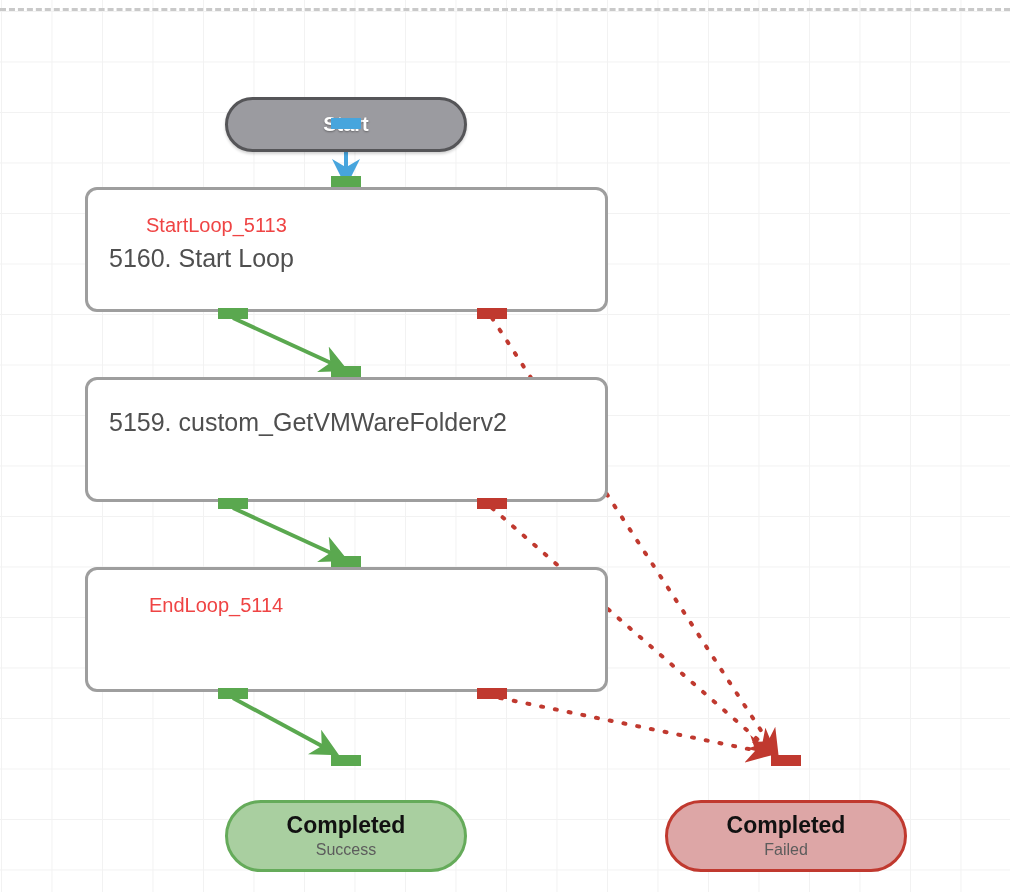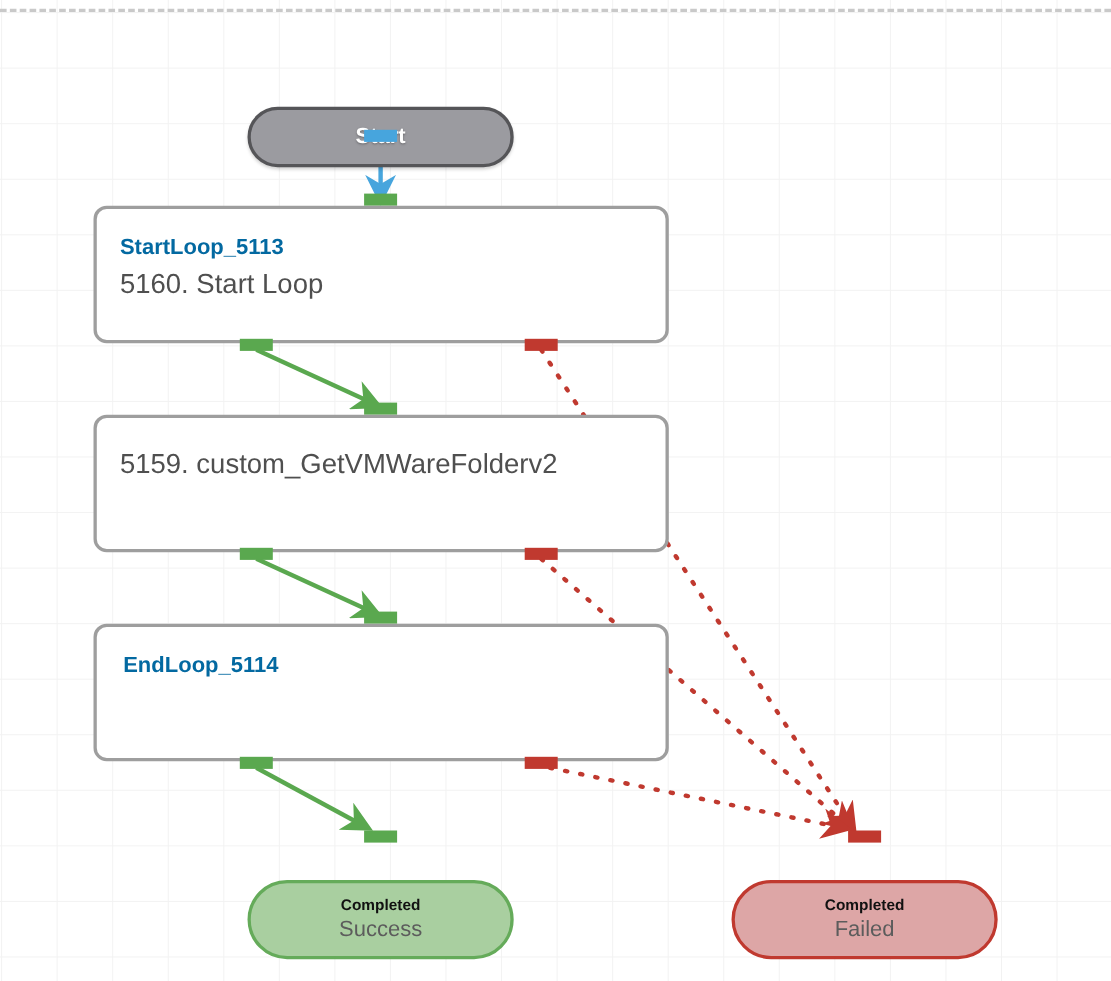--- a/index.html
+++ b/index.html
@@ -43,26 +43,26 @@
     box-sizing: border-box;
     border-radius: 40px;
     display: flex;
     flex-direction: column;
     align-items: center;
     justify-content: center;
     text-align: center;
     margin-top: 34px;
   }
   .pill .pill-title {
-    font-size: 14px;
+    font-size: 23px;
     font-weight: bold;
     line-height: 1.25;
   }
   .pill .pill-sub {
-    font-size: 20px;
+    font-size: 16px;
     font-weight: normal;
     line-height: 1.3;
     color: #5c5c5c;
   }
   #node-start {
     left: 225px; top: 63px;
     width: 242px; height: 55px;
     background: #9b9ba0;
     border: 3px solid #555558;
     box-shadow: 0 2px 3px rgba(0,0,0,0.18);
@@ -93,24 +93,25 @@
     box-sizing: border-box;
     width: 523px;
     height: 125px;
     background: #ffffff;
     border: 3px solid #9e9e9e;
     border-radius: 12px;
     padding: 22px 0 0 21px;
   }
   .task .task-title {
     font-size: 20px;
-    font-weight: bold;
-    color: #0369a1;
+    font-weight: normal;
+    color: #ef4444;
     line-height: 1.3;
     white-space: nowrap;
+    margin-left: 37px;
   }
   .task .task-sub {
     font-size: 25px;
     font-weight: normal;
     color: #4f4f4f;
     line-height: 1.4;
     margin-top: 3px;
     white-space: nowrap;
   }
   #node-startloop { left: 85px; top: 187px; }

